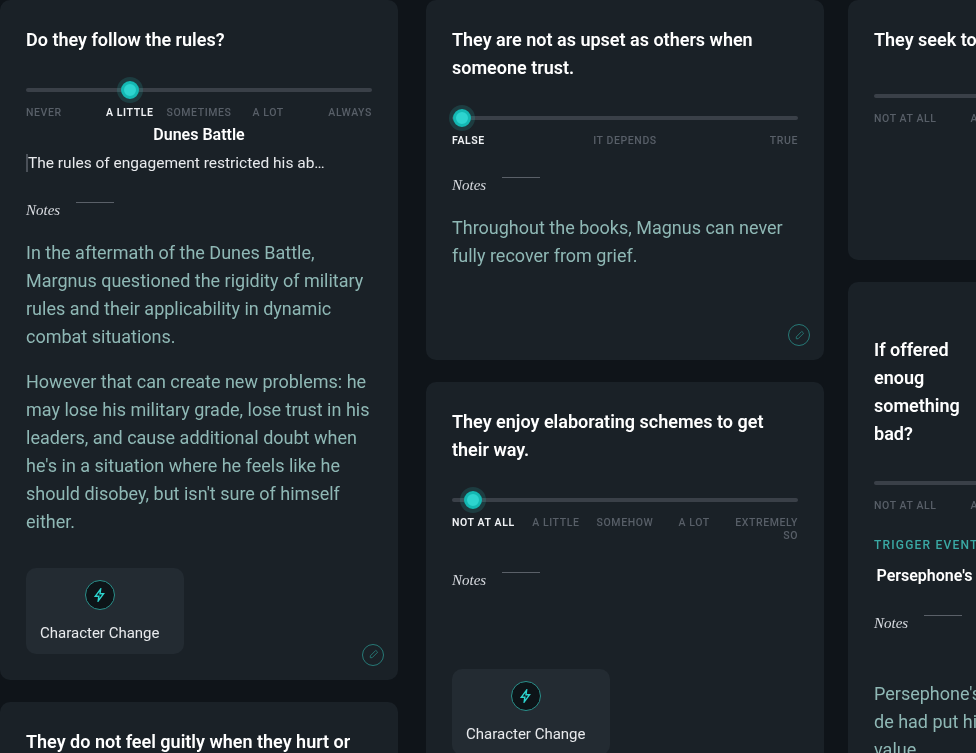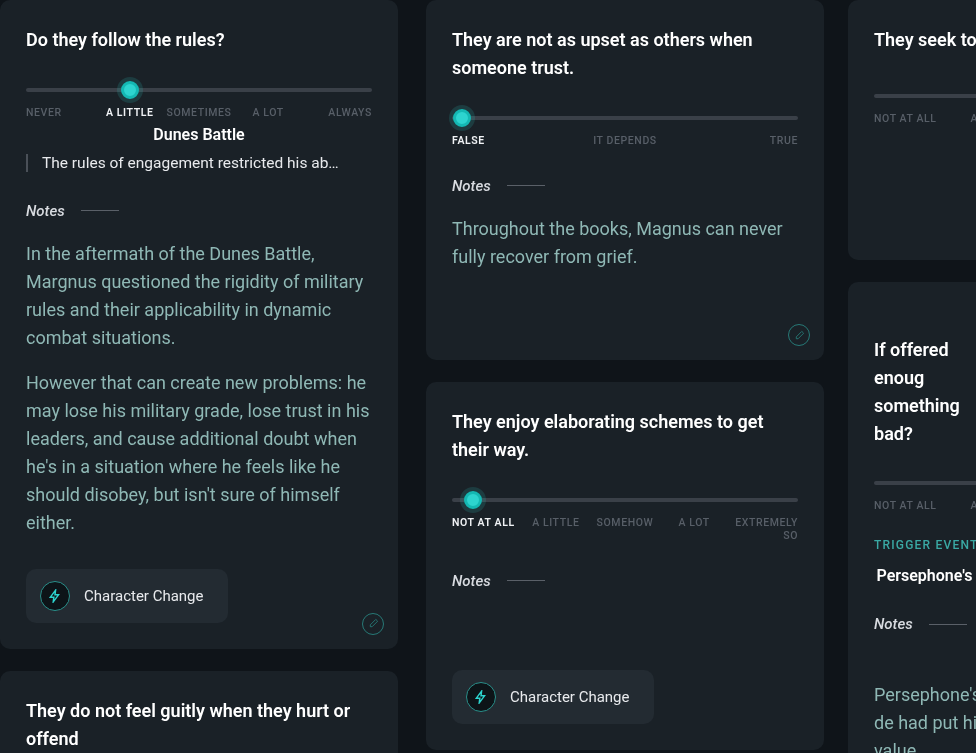--- a/index.html
+++ b/index.html
@@ -88,32 +88,32 @@
   .event-title {
     font-size: 16px;
     font-weight: 600;
     color: #ffffff;
     margin-bottom: 10px;
     text-align: center;
   }
   .event-desc {
     font-size: 15.5px;
     color: #e8eaed;
-    padding-left: 14px;
+    padding-left: 0;
     border-left: 2px solid #4a5058;
     white-space: nowrap;
     overflow: hidden;
     text-overflow: ellipsis;
   }
   .notes-header {
     display: flex;
-    align-items: center;
     gap: 16px;
     margin-top: 30px;
     margin-bottom: 20px;
+    font-family: Liberation Serif, serif;
   }
   .notes-label {
     font-style: italic;
     font-size: 15px;
     color: #d8dbe0;
     font-weight: 500;
   }
   .notes-line {
     width: 38px;
     height: 1px;
@@ -127,20 +127,21 @@
   .notes-body p { margin-bottom: 18px; }
   .notes-body p:last-child { margin-bottom: 0; }
   .chip {
     display: inline-flex;
     align-items: center;
     gap: 14px;
     background: #232b32;
     border-radius: 10px;
     padding: 12px 24px 12px 14px;
     margin-top: 32px;
+    flex-direction: column;
   }
   .chip-icon {
     width: 30px;
     height: 30px;
     border-radius: 50%;
     background: #0d1418;
     border: 1px solid #2a8f8a;
     display: flex;
     align-items: center;
     justify-content: center;

